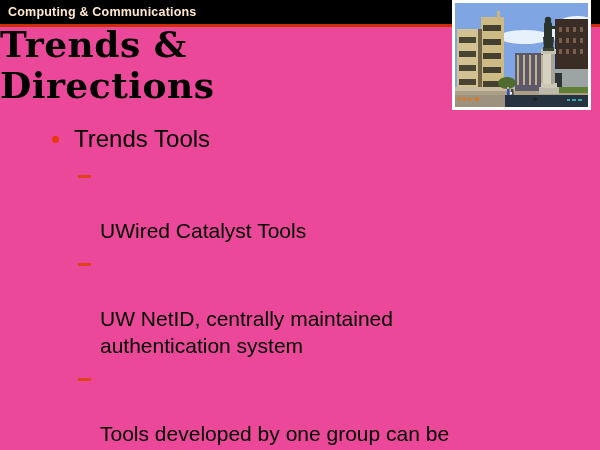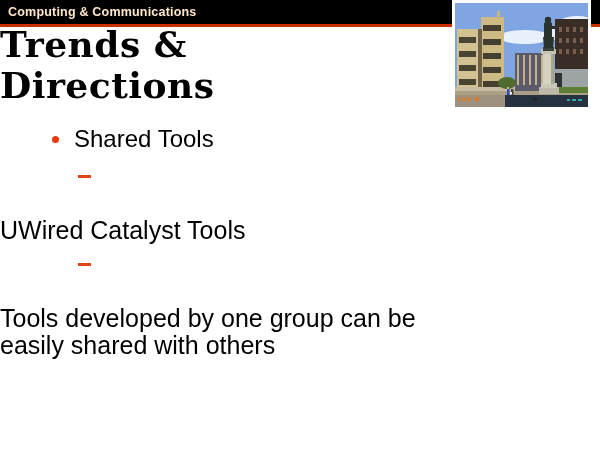--- a/index.html
+++ b/index.html
@@ -1,19 +1,19 @@
 <!DOCTYPE html>
 <html><head>
 <meta charset="utf-8">
 <style>
   html,body{margin:0;padding:0;background:#555;}
   .slide{
     position:relative;
     width:600px;height:450px;
-    background:#ffffff;
+    background:#ec4899;
     overflow:hidden;
     font-family:"Liberation Sans",sans-serif;
   }
   
   .header-bar{
     position:absolute;top:0;left:0;width:600px;height:24px;
     background:#000000;
   }
   .header-label{
     display:block;
@@ -47,21 +47,22 @@
     color:#000000;
     margin-bottom:9px;
   }
   .dot{
     position:absolute;left:52px;top:12px;
     width:7px;height:7px;border-radius:50%;
     background:#E8380D;
   }
   .l2-item{
     position:relative;
-    font-size:25px;line-height:27px;
+    padding-left:100px;
+    font-size:21px;line-height:27px;
     color:#000000;
     margin-bottom:7px;
     white-space:pre-line;
   }
   .dash{
     position:absolute;left:78px;top:12px;
     width:13px;height:3px;
     background:#E04418;
   }
   
@@ -84,28 +85,33 @@
   </div>
   <div class="header-rule"></div>
 
   <h1 class="slide-title">Trends &amp;
 Directions</h1>
 
   <div class="content">
 
     <div class="l1-item">
       <span class="dot"></span>
-      <span>Shared Tools</span>
+      <span>Trends Tools</span>
     </div>
 
     <div class="l2-item">
       <span class="dash"></span>
       <span>UWired Catalyst Tools</span>
     </div>
 
+    <div class="l2-item">
+      <span class="dash"></span>
+      <span>UW NetID, centrally maintained
+authentication system</span>
+    </div>
 
     <div class="l2-item">
       <span class="dash"></span>
       <span>Tools developed by one group can be
 easily shared with others</span>
     </div>
 
   </div>
 
   <figure class="photo-frame" style="margin:0;">

